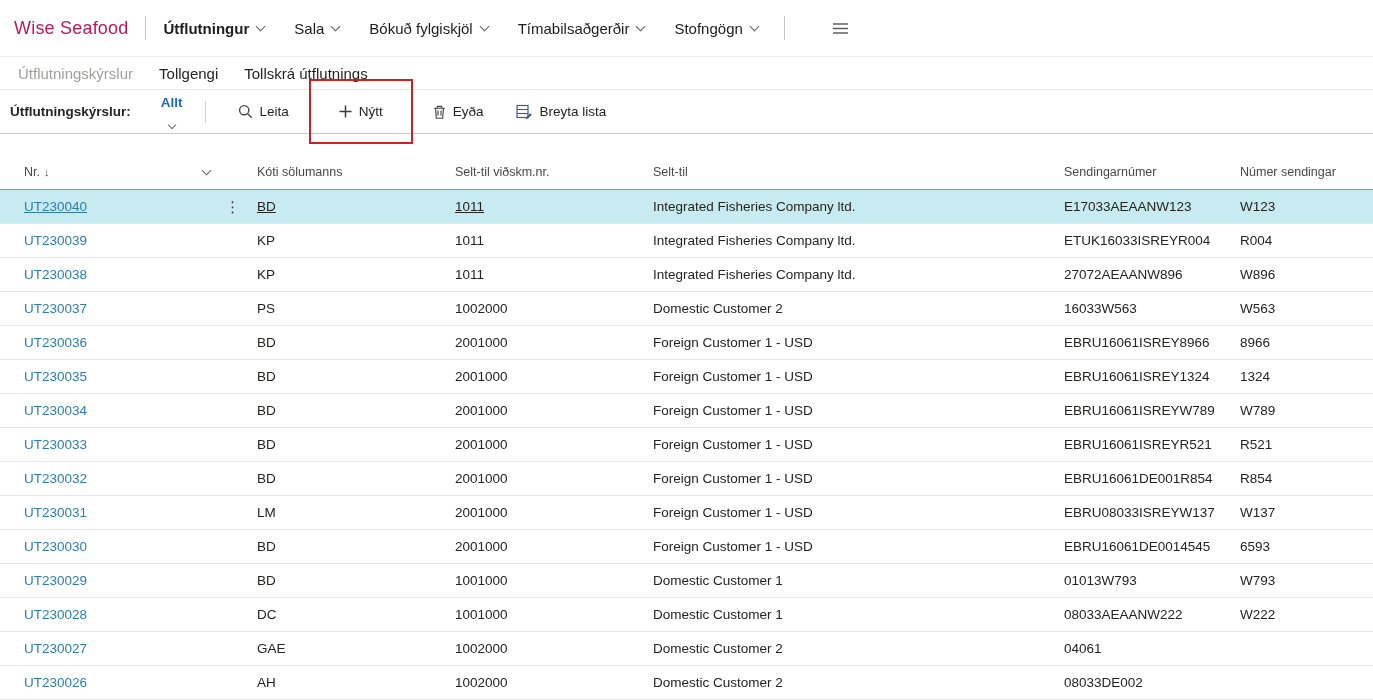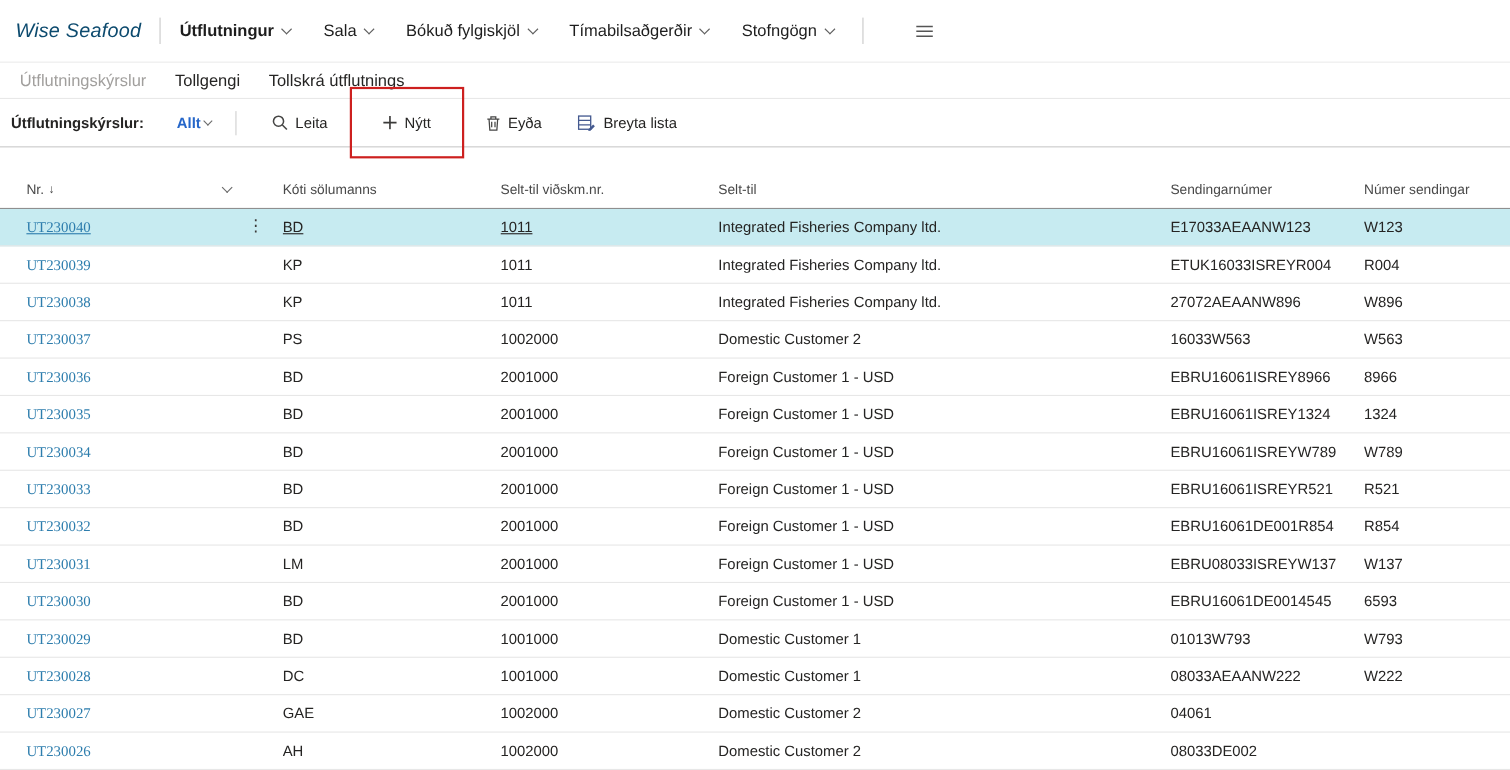--- a/index.html
+++ b/index.html
@@ -2,57 +2,57 @@
 <html style="--link: #2d7dad; --accent: #2566c9; --selbg: #c7ebf1; --annot: #cd201f;"><head>
 <meta charset="utf-8">
 <style>
   * { margin:0; padding:0; box-sizing:border-box; }
   html, body {
     width:1373px; height:700px; background:#ffffff; overflow:hidden;
     font-family:"Liberation Sans", sans-serif; color:#252423;
   }
   
   .topnav { height:57px; display:flex; align-items:center; padding-left:14px; border-bottom:1px solid #ececec; }
-  .brand { font-size:18px; color:#0c4a6e; font-weight:500; letter-spacing:.2px; white-space:nowrap;font-style:italic; }
+  .brand { font-size:18px; color:#be185d; font-weight:500; letter-spacing:.2px; white-space:nowrap; }
   .vdiv { width:1px; height:24px; background:#c8c8c8; margin:0 17px; flex:none; }
   .topnav-items { display:flex; align-items:center; gap:30px; font-size:15px; color:#1d1d1d; }
   .nav-item { display:flex; align-items:center; gap:8px; cursor:pointer; white-space:nowrap;justify-content:flex-end; }
   .nav-item.active { font-weight:700; }
   .chev { width:7px; height:7px; border-right:1.4px solid #5f5f5f; border-bottom:1.4px solid #5f5f5f;
           transform:rotate(45deg); display:inline-block; margin-top:-4px; flex:none; }
   .hamburger { margin-left:26px; display:flex; align-items:center; cursor:pointer; padding:4px; }
   
   .subnav { height:33px; display:flex; align-items:center; gap:26px; padding-left:18px;
             font-size:15px; border-bottom:1px solid #e8e8e8; }
   .subnav-item { cursor:pointer; color:#252423; white-space:nowrap; }
   .subnav-item.muted { color:#a19f9d; cursor:default; }
   
   .toolbar { height:44px; display:flex; align-items:center; padding-left:10px;
              border-bottom:1px solid #c9c9c9; font-size:13.5px; }
   .caption { font-weight:700; margin-right:30px; white-space:nowrap; }
-  .filter { color:var(--accent,#2566c9); font-weight:600; display:flex; align-items:center; gap:3px; cursor:pointer; }
+  .filter { color:var(--accent,#2566c9); font-weight:600; display:flex; align-items:center; gap:16px; cursor:pointer;flex-direction:column; }
   .filter .chev { border-color:#6a6a6a; width:6px; height:6px; }
   .tooldiv { width:1px; height:22px; background:#cfcfcf; margin:0 16px 0 22px; }
   .act { display:flex; align-items:center; gap:7px; background:none; border:none; font:inherit;
          color:#252423; cursor:pointer; padding:2px 4px; margin:0 12px; white-space:nowrap; }
   .redbox { border:2px solid var(--annot,#cd201f); padding:5px 8px; margin:0 4px; display:flex; align-items:center; }
   .redbox .act { margin:16px; }
   
   .grid { margin-top:21px; }
   .thead, .trow { display:grid; grid-template-columns:257px 198px 198px 411px 176px 1fr; align-items:center; }
   .thead { height:35px; border-bottom:1px solid #8f8f8f; color:#494949; font-size:12.5px; }
   .th { white-space:nowrap; overflow:hidden; }
   .th.first { padding-left:24px; display:flex; align-items:center; justify-content:space-between; padding-right:47px; }
   .sortlbl { display:flex; align-items:center; gap:4px; }
   .sort-arrow { font-size:11px; color:#494949; }
   .thead .chev { border-color:#6a6a6a; }
   .trow { height:34px; border-bottom:1px solid #e7e7e7; font-size:13.5px; cursor:pointer; }
   .trow.selected { background:var(--selbg,#c7ebf1); }
   .td { white-space:nowrap; overflow:hidden; }
-  .td.first { padding-left:24px; display:flex; align-items:center; justify-content:space-between; padding-right:17px;font-family:Liberation Serif, serif; }
+  .td.first { padding-left:24px; display:flex; align-items:center; justify-content:space-between; padding-right:17px; }
   a.lnk { color:var(--link,#2d7dad); text-decoration:none; }
   .trow.selected a.lnk { text-decoration:underline; }
   .trow.selected .cellv { text-decoration:underline; }
   .dots { color:#3b3a39; font-size:15px; line-height:1; }
 </style>
 </head>
 <body>
 
 <div>
 

